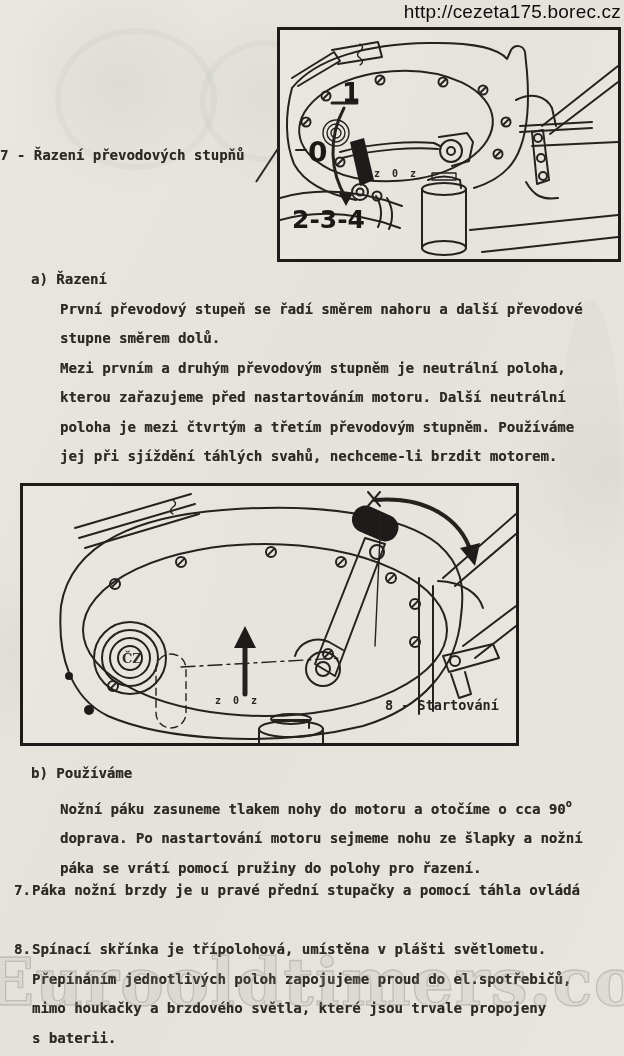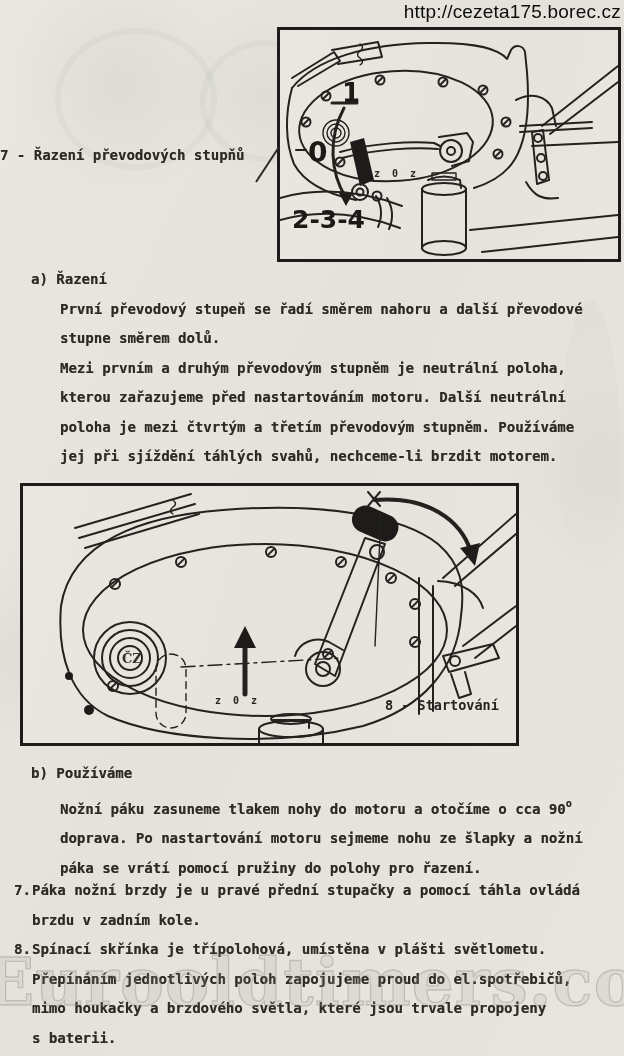--- a/index.html
+++ b/index.html
@@ -260,21 +260,20 @@
       <span>Nožní páku zasuneme tlakem nohy do motoru a otočíme o cca 90</span><span class="sup">o</span>
     </div>
     <div class="body-line">doprava. Po nastartování motoru sejmeme nohu ze šlapky a nožní</div>
     <div class="body-line">páka se vrátí pomocí pružiny do polohy pro řazení.</div>
   </div>
 
   <div class="item item7 tw">
     <span class="num">7.</span>
     <div class="lines">
       <div>Páka nožní brzdy je u pravé přední stupačky a pomocí táhla ovládá</div>
-      <div>brzdu v zadním kole.</div>
     </div>
   </div>
 
   <div class="item item8 tw">
     <span class="num">8.</span>
     <div class="lines">
       <div>Spínací skřínka je třípolohová, umístěna v plášti světlometu.</div>
       <div>Přepínáním jednotlivých poloh zapojujeme proud do el.spotřebičů,</div>
       <div>mimo houkačky a brzdového světla, které jsou trvale propojeny</div>
       <div>s baterii.</div>

